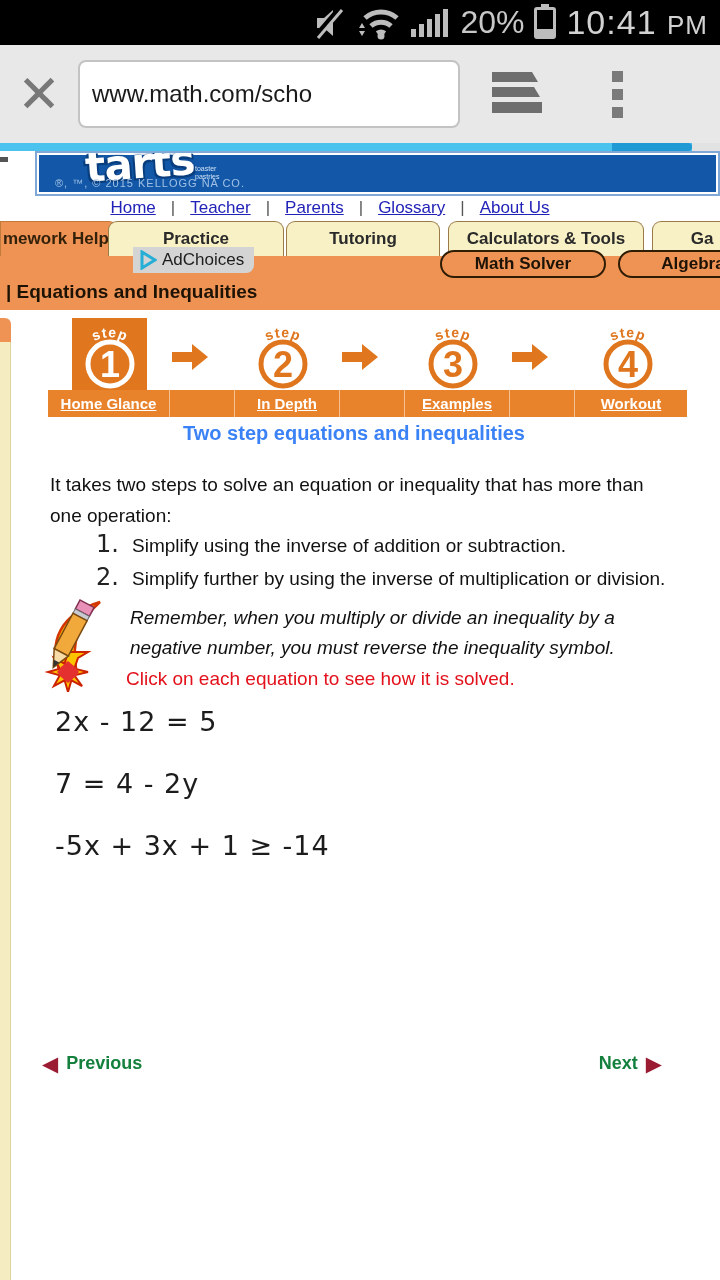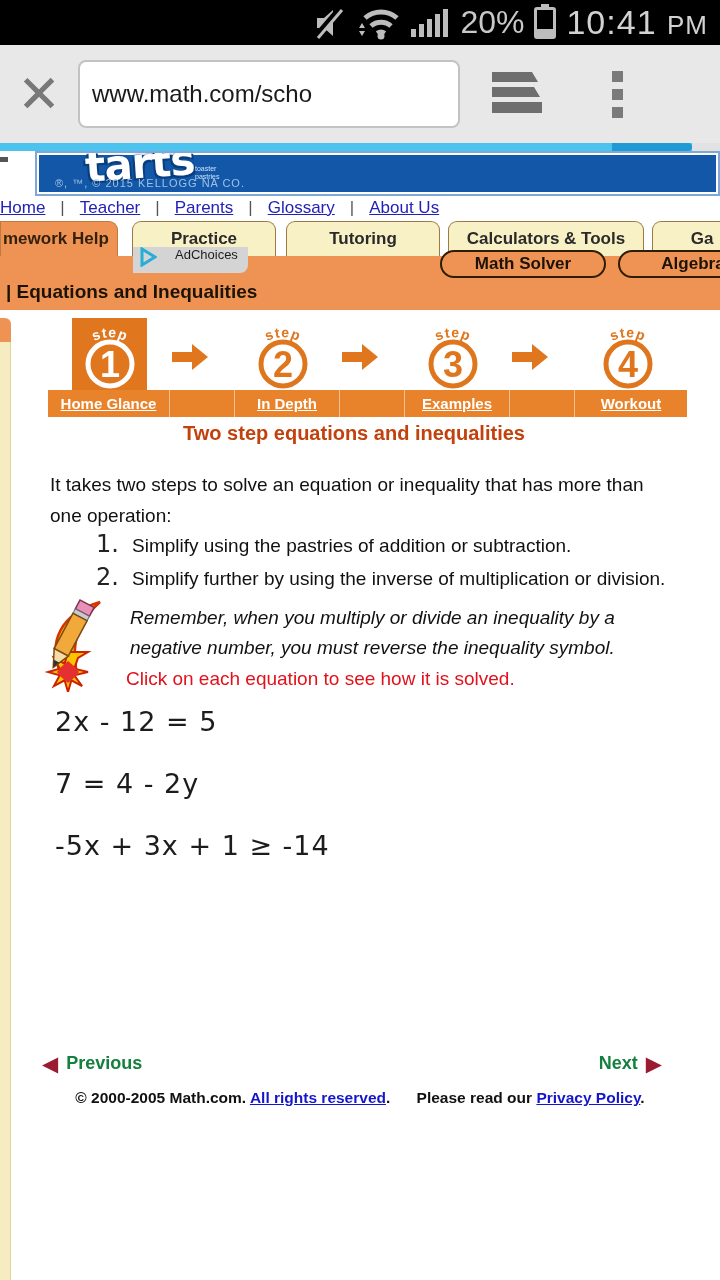--- a/index.html
+++ b/index.html
@@ -39,34 +39,34 @@
   .banner { position:absolute; top:151px; left:35px; width:685px; height:45px; background:#1358a8;
     border:2px solid #7fa8d6; box-shadow: inset 0 0 0 2px #fff; overflow:hidden; }
   .banner-logo { position:absolute; top:-14px; left:48px; color:#fff; font-size:42px; font-weight:bold;
     letter-spacing:-1px; transform:rotate(-4deg);
     text-shadow:0 0 3px #0a3e7e, 2px 2px 0 #0a3e7e, -2px 2px 0 #0a3e7e; font-family:"DejaVu Sans",sans-serif; }
   .banner-sub { position:absolute; top:12px; left:158px; color:#cfe2f7; font-size:7px; line-height:8px; white-space:pre-line; }
   .banner-legal { position:absolute; bottom:5px; left:18px; color:#9fc0e4; font-size:11px; letter-spacing:1px; }
 
   
   .site-nav { position:absolute; top:196px; left:0; width:720px; height:24px; background:#fff;
-    display:flex; justify-content:flex-start; align-items:center; gap:15px; padding-right:60px; font-size:17px; }
+    display:flex; justify-content:center; align-items:center; gap:15px; padding-right:60px; font-size:17px; }
   .site-nav a { color:#2222b8; text-decoration:underline; }
   .site-nav .sep { color:#555; text-decoration:none; }
 
   
   .tabs-row { position:absolute; top:220px; left:0; width:720px; height:36px; }
   .tab { position:absolute; bottom:0; height:35px; line-height:34px; text-align:center; font-size:17px; font-weight:bold;
     color:#2a2a2a; background:#f8f1c6; border:1px solid #9a7b48; border-bottom:none; border-radius:9px 9px 0 0; }
   .tab.active { background:#ef9355; border-color:#c07a3c; color:#33210a; border-radius:0 9px 0 0; text-align:left; padding-left:2px; }
 
   
   .orange-block { position:absolute; top:256px; left:0; width:720px; height:54px; background:#ef9355; }
   .adchoices { position:absolute; top:-9px; left:133px; height:26px; background:#d4d4d4; border-radius:0 0 8px 0;
-    display:flex; align-items:flex-start; gap:18px; padding:0 10px 0 6px; font-size:13px; color:#1d1d1d; }
+    display:flex; align-items:center; gap:5px; padding:0 10px 0 6px; font-size:17px; color:#1d1d1d; }
   .pill { position:absolute; top:-6px; height:28px; border:2px solid #2e1c05; border-radius:15px; background:#ef9355;
     font-size:17px; font-weight:bold; color:#1c1205; text-align:center; line-height:24px; }
   .breadcrumb { position:absolute; top:25px; left:6px; font-size:19px; font-weight:bold; color:#1d1305; }
 
   
   .side-cap { position:absolute; top:318px; left:0; width:11px; height:24px; background:#ef9355; border-radius:0 6px 0 0; }
   .side-strip { position:absolute; top:342px; left:0; width:11px; height:938px; background:#f5ecc2; border-right:1px solid #e0d49a; }
 
   
   .step-box { position:absolute; width:75px; height:73px; top:318px; background:#e0771f; display:flex; align-items:center; justify-content:center; }
@@ -77,21 +77,21 @@
   .badge.orange text { fill:#df761e; } .badge.orange circle { stroke:#df761e; }
   .badge.white  text { fill:#ffffff; } .badge.white  circle { stroke:#ffffff; }
   .arrow { position:absolute; top:344px; }
   .step-labels { position:absolute; top:390px; left:48px; width:639px; height:27px; background:#e8822b;
     display:grid; grid-template-columns:122px 65px 105px 65px 105px 65px 112px; }
   .step-labels .cell { border-right:1px solid rgba(255,255,255,.5); display:flex; align-items:center; justify-content:center; }
   .step-labels .cell:last-child { border-right:none; }
   .step-labels a { color:#fff; font-size:15px; font-weight:bold; text-decoration:underline; }
 
   
-  .lesson-title { position:absolute; top:422px; left:0; width:708px; text-align:center; font-size:20px; font-weight:bold; color:#c2410c; }
+  .lesson-title { position:absolute; top:422px; left:0; width:708px; text-align:center; font-size:20px; font-weight:bold; color:#3b82f6; }
   .lesson-intro { position:absolute; top:469px; left:50px; width:625px; font-size:19px; line-height:31px; color:#111; }
   .lesson-list { position:absolute; top:530px; left:96px; width:590px; }
   .lesson-list .li { display:flex; align-items:baseline; margin-bottom:5px; }
   .lesson-list .num { font-size:24px; color:#222; width:36px; font-family:"DejaVu Sans",sans-serif; }
   .lesson-list .txt { font-size:19px; color:#111; }
   .remember { position:absolute; top:596px; left:44px; width:640px; display:flex;font-style:italic; }
   .remember .txt { font-size:19px; line-height:30px; color:#111; width:548px; margin-left:10px; margin-top:7px; }
   .prompt { position:absolute; top:668px; left:126px; font-size:19px; color:#e3111b; }
   .equations { position:absolute; top:706px; left:55px; }
   .equation { font-family:"DejaVu Sans",sans-serif; font-size:27px; color:#1c1c1c; letter-spacing:1px; margin-bottom:31px; cursor:pointer; }
@@ -174,21 +174,21 @@
     <span class="sep">|</span>
     <a>Parents</a>
     <span class="sep">|</span>
     <a>Glossary</a>
     <span class="sep">|</span>
     <a>About Us</a>
   </div>
 
   <div class="tabs-row">
     <div class="tab active" style="left:0;width:118px">mework Help</div>
-    <div class="tab" style="left:132px;width:144px">Practice</div>
+    <div class="tab" style="left:108px;width:176px">Practice</div>
     <div class="tab" style="left:286px;width:154px">Tutoring</div>
     <div class="tab" style="left:448px;width:196px">Calculators &amp; Tools</div>
     <div class="tab" style="left:652px;width:100px">Ga</div>
   </div>
 
   <div class="orange-block">
     <div class="adchoices">
       <svg width="18" height="20" viewBox="0 0 18 20">
         <polygon points="3,2 16,10 3,18" fill="none" stroke="#27aed6" stroke-width="3"></polygon>
       </svg>
@@ -263,21 +263,21 @@
         <a>Workout</a>
       </div>
   </div>
 
   <h1 class="lesson-title">Two step equations and inequalities</h1>
   <p class="lesson-intro">It takes two steps to solve an equation or inequality that has more than one operation:</p>
 
   <div class="lesson-list">
     <div class="li">
       <span class="num">1.</span>
-      <span class="txt">Simplify using the pastries of addition or subtraction.</span>
+      <span class="txt">Simplify using the inverse of addition or subtraction.</span>
     </div>
     <div class="li">
       <span class="num">2.</span>
       <span class="txt">Simplify further by using the inverse of multiplication or division.</span>
     </div>
   </div>
 
   <div class="remember">
     <svg width="76" height="96" viewBox="0 0 76 96">
       <path d="M 16 76 C 4 46 16 18 56 6 C 33 26 28 48 32 72 Z" fill="#ffaa00" stroke="#d43500" stroke-width="2.5"></path>
@@ -306,20 +306,14 @@
     <div class="prev">
       <span class="tri">◀</span>
       <span class="lbl">Previous</span>
     </div>
     <div class="next">
       <span class="lbl">Next</span>
       <span class="tri">▶</span>
     </div>
   </div>
 
-  <div class="copyright">
-    <span>© 2000-2005 Math.com.</span>
-    <a>All rights reserved</a><span>.</span><span class="gap"></span>
-    <span>Please read our</span>
-    <a>Privacy Policy</a><span>.</span>
-  </div>
 
 </div>
 
 </body></html>

